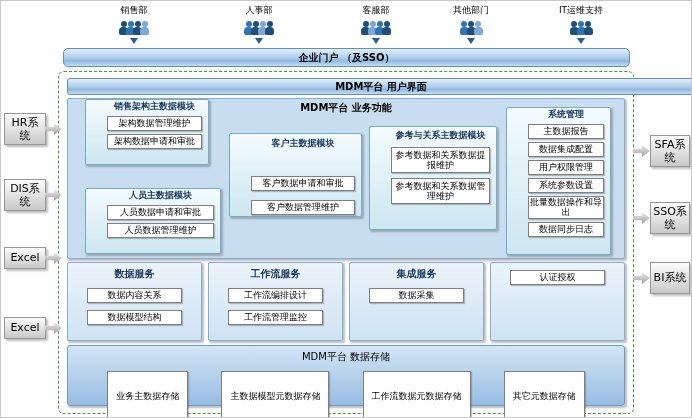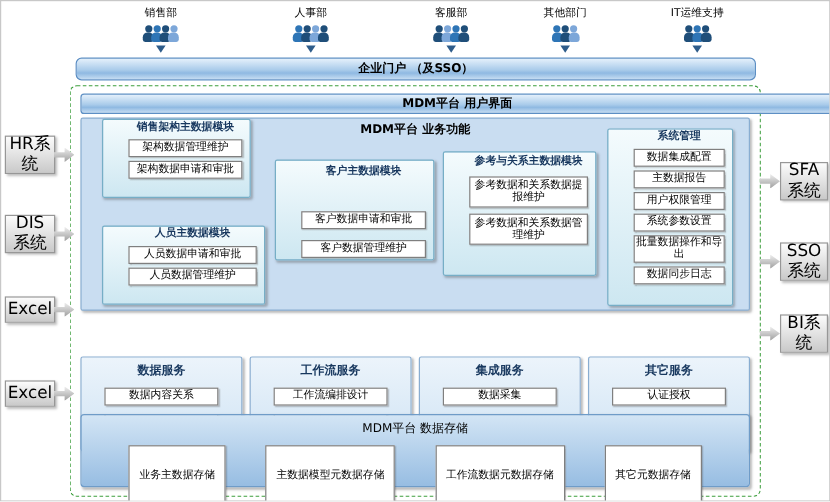--- a/index.html
+++ b/index.html
@@ -42,21 +42,21 @@
   .service .ibox { width:72%; margin-top:7px; }
 
   
   .storage { position:absolute; background:linear-gradient(180deg,#d3e5f5,#97bde2); border:1px solid #6f9cc8; border-radius:3px; box-shadow:1.5px 1.5px 2px rgba(70,70,70,.35); }
   .storage-title { font-size:10px; font-weight:normal; text-align:center; margin-top:4px; color:#000; }
   .storage-row { display:flex; justify-content:space-evenly; align-items:center; margin-top:7px; padding:0 6px; }
   .storage .ibox { margin:0; width:auto; padding:19px 8px; }
 
   
   .sysbox { position:absolute; background:linear-gradient(180deg,#fcfcfc,#c9c9c9); border:1px solid #979797; box-shadow:1.5px 1.5px 2px rgba(70,70,70,.35);
-            font-size:14px; color:#000; display:flex; align-items:center; justify-content:center; text-align:center; line-height:1.2; padding:0 2px; }
+            font-size:11px; color:#000; display:flex; align-items:center; justify-content:center; text-align:center; line-height:1.2; padding:0 2px; }
   .block-arrow { position:absolute; width:17px; height:12px; background:linear-gradient(180deg,#efefef,#9f9f9f);
                  clip-path:polygon(0 32%,52% 32%,52% 0,100% 50%,52% 100%,52% 68%,0 68%); }
 </style>
 </head>
 <body>
 
 <div class="canvas">
 
   <div class="dept" style="left:96px">
     <div class="dept-label">销售部</div>
@@ -124,57 +124,56 @@
 
     <div class="module" style="left:17px;top:89px;width:136px;height:66px;">
       <div class="module-title">人员主数据模块</div>
       <div class="ibox">人员数据申请和审批</div>
       <div class="ibox">人员数据管理维护</div>
     </div>
 
     <div class="module" style="left:161px;top:34px;width:133px;height:84px;">
       <div class="module-title" style="margin-top:3px;">客户主数据模块</div>
       <div class="ibox" style="margin-top:26px;">客户数据申请和审批</div>
-      <div class="ibox" style="margin-top:9px;">客户数据管理维护</div>
+      <div class="ibox" style="margin-top:9px;font-family:Liberation Serif, serif;">客户数据管理维护</div>
     </div>
 
     <div class="module" style="left:301px;top:27px;width:128px;height:104px;">
       <div class="module-title" style="margin-top:2px;">参考与关系主数据模块</div>
       <div class="ibox tall">参考数据和关系数据提报维护</div>
       <div class="ibox tall">参考数据和关系数据管理维护</div>
     </div>
 
     <div class="module" style="left:438px;top:8px;width:105px;height:148px;">
       <div class="module-title">系统管理</div>
+      <div class="ibox">主数据报告</div>
       <div class="ibox">数据集成配置</div>
-      <div class="ibox">主数据报告</div>
       <div class="ibox">用户权限管理</div>
       <div class="ibox">系统参数设置</div>
       <div class="ibox">批量数据操作和导出</div>
       <div class="ibox">数据同步日志</div>
     </div>
   </div>
 
-  <div class="services-row" style="left:66px;top:261px;width:558px;height:79px;margin-top:35px;">
+  <div class="services-row" style="left:66px;top:261px;width:558px;height:79px;">
     <div class="service">
       <div class="service-title">数据服务</div>
       <div class="ibox">数据内容关系</div>
       <div class="ibox">数据模型结构</div>
     </div>
     <div class="service">
       <div class="service-title">工作流服务</div>
       <div class="ibox">工作流编排设计</div>
       <div class="ibox">工作流管理监控</div>
     </div>
     <div class="service">
       <div class="service-title">集成服务</div>
       <div class="ibox">数据采集</div>
     </div>
     <div class="service">
-      <div class="service-title">其它服务</div>
       <div class="ibox">认证授权</div>
     </div>
   </div>
 
   <div class="storage" style="left:66px;top:344px;width:558px;height:61px;">
     <div class="storage-title">MDM平台 数据存储</div>
     <div class="storage-row">
       <div class="ibox">业务主数据存储</div>
       <div class="ibox">主数据模型元数据存储</div>
       <div class="ibox">工作流数据元数据存储</div>

